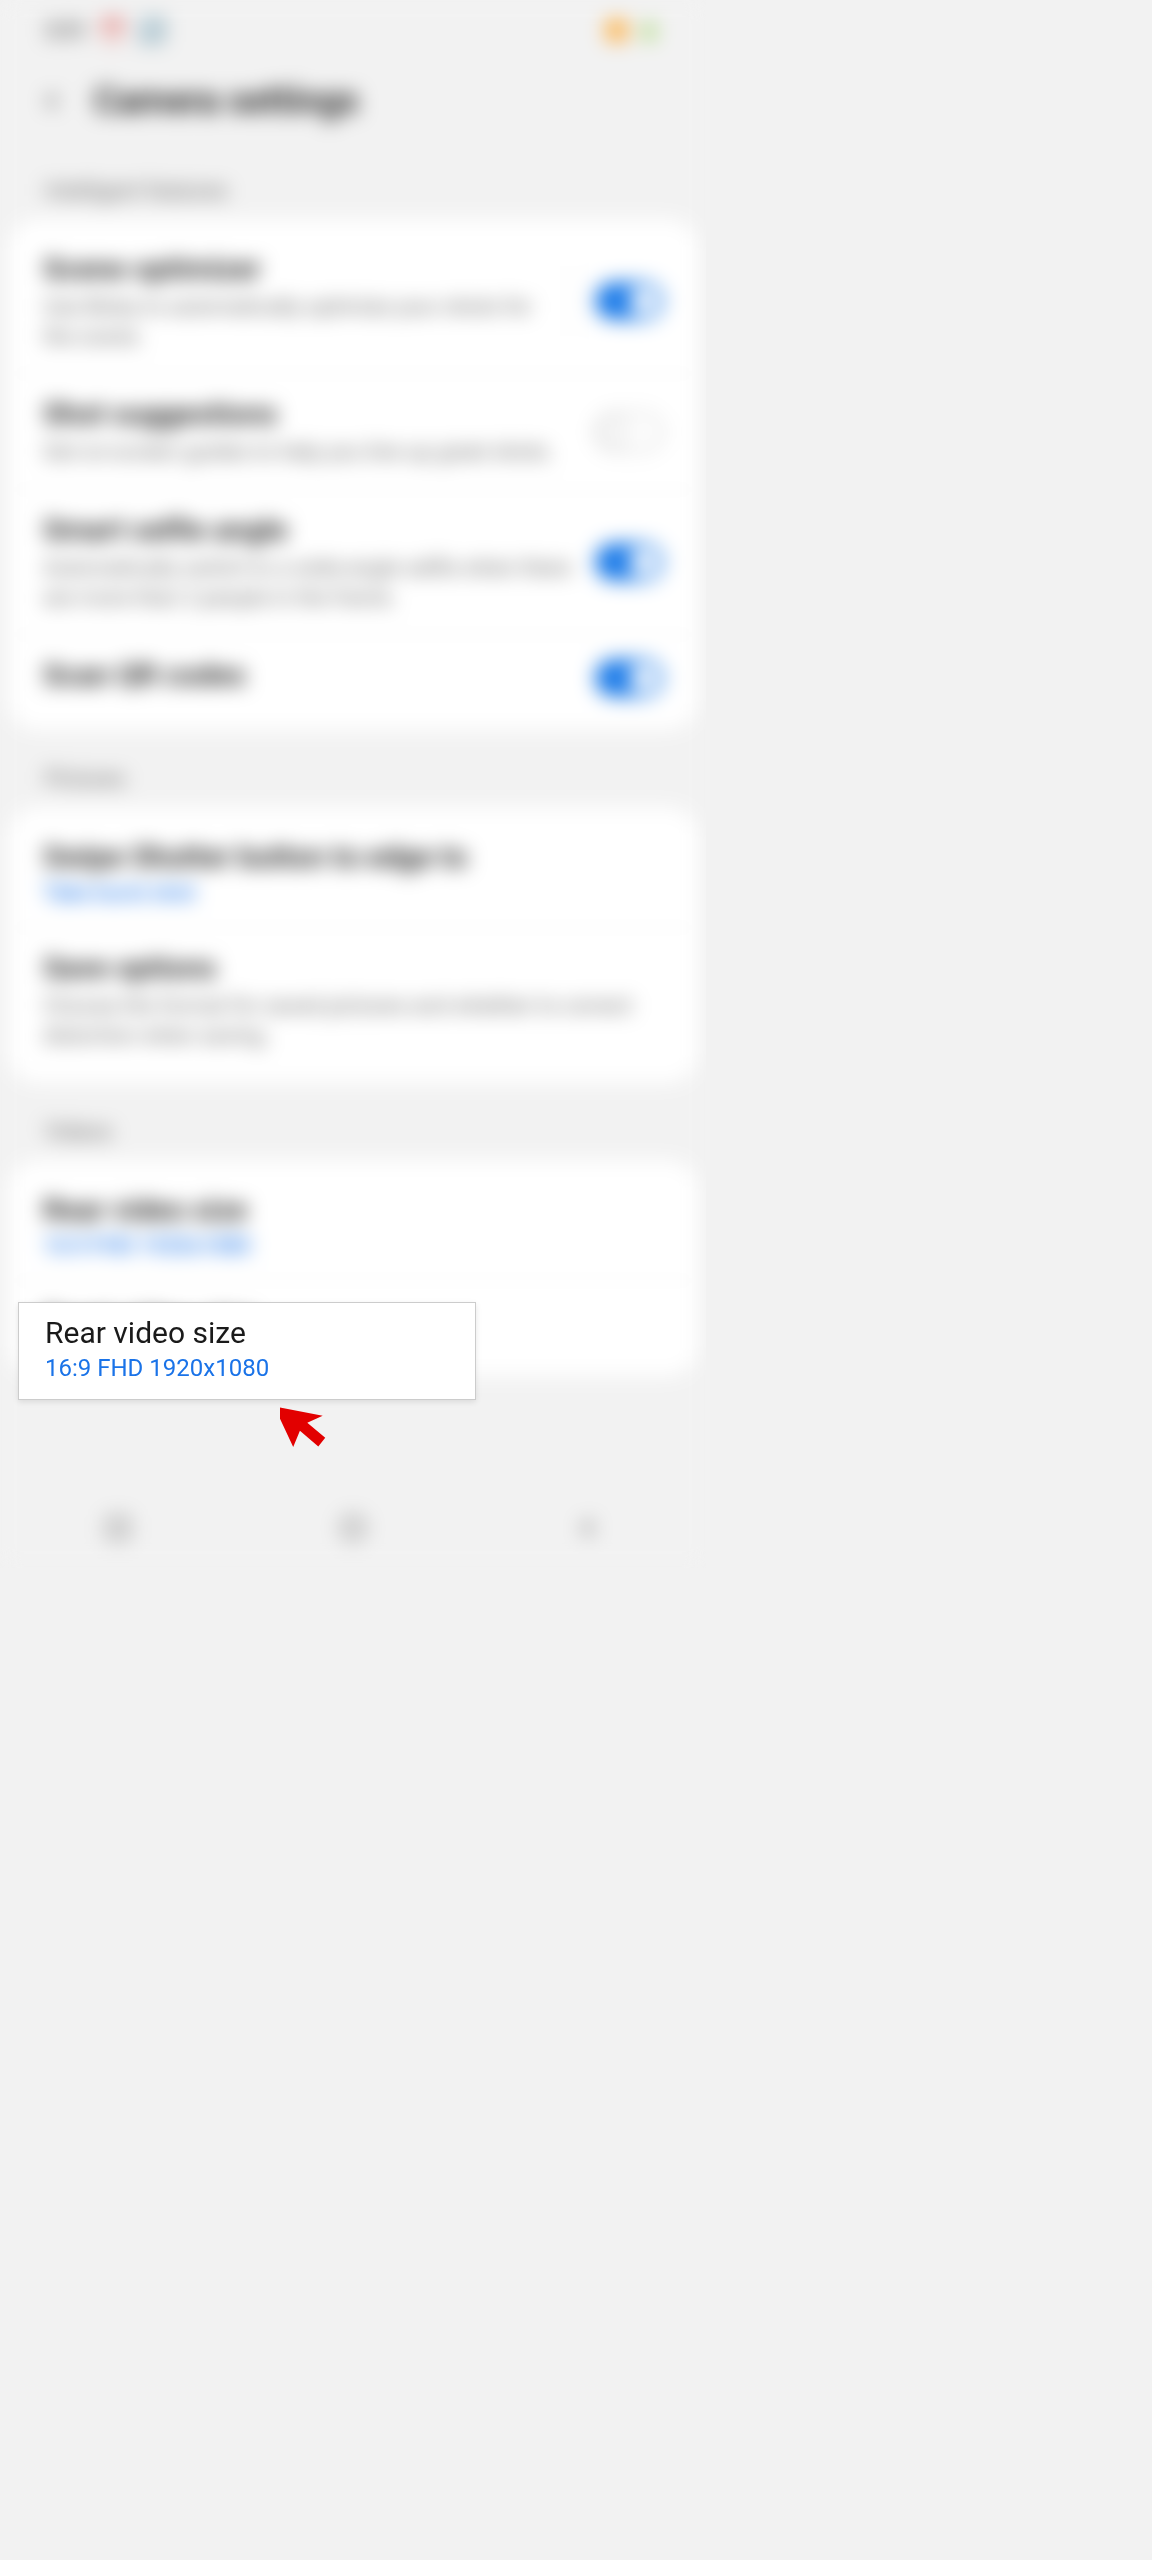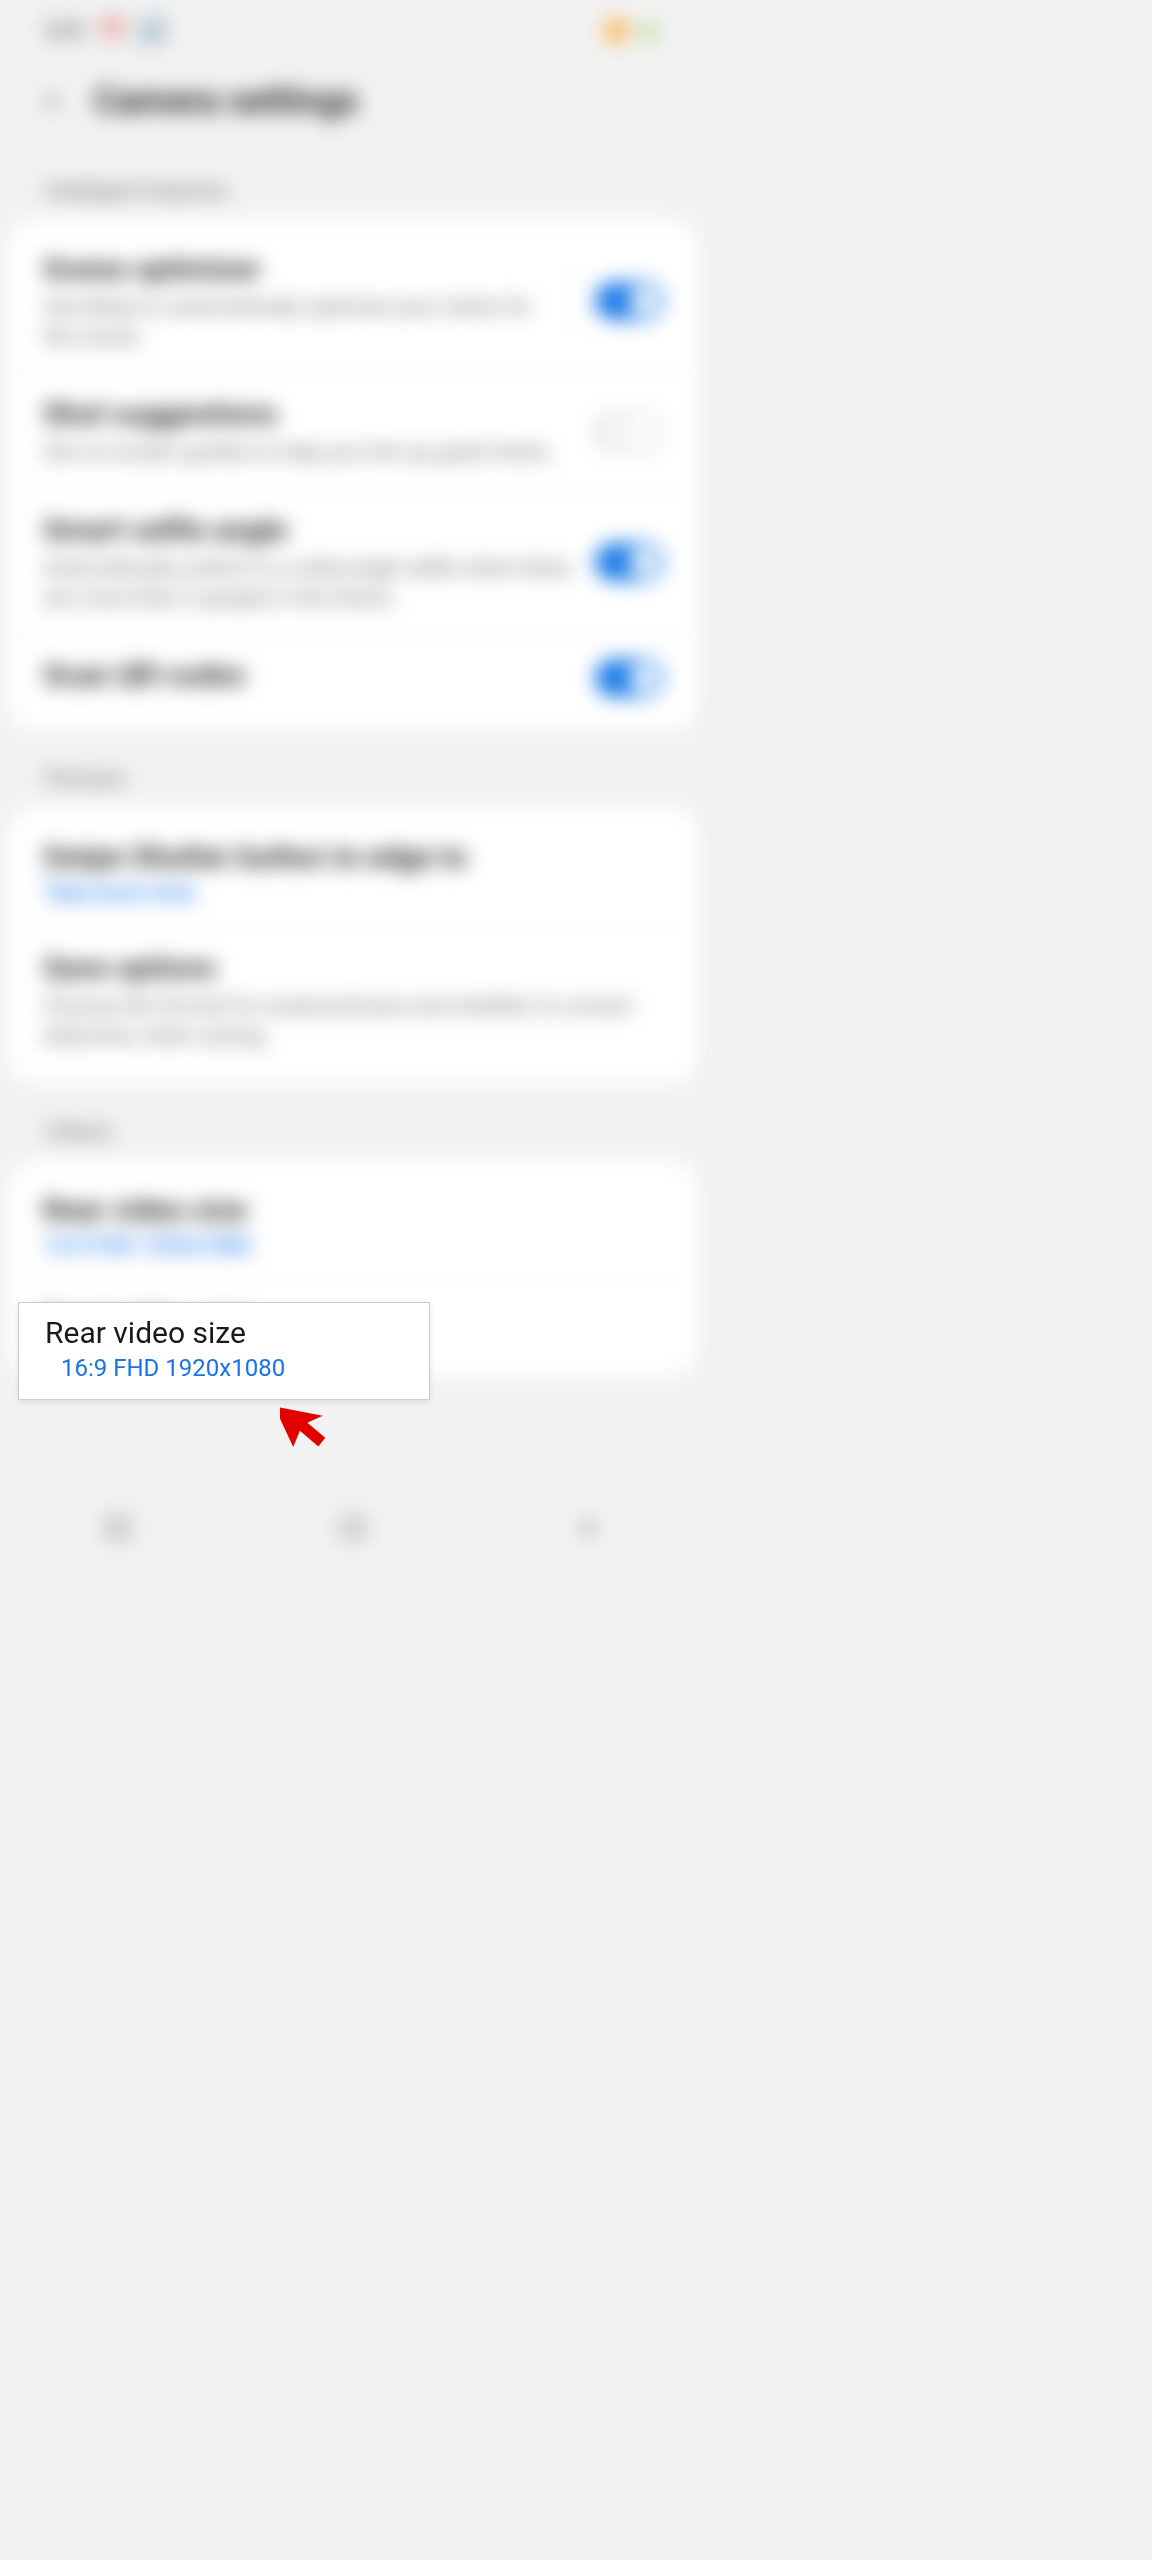--- a/index.html
+++ b/index.html
@@ -179,39 +179,38 @@
   width: 28px;
   height: 28px;
   color: #555;
 }
 
 
 .highlight-box {
   position: absolute;
   top: 1302px;
   left: 18px;
-  width: 412px;
+  width: 458px;
   height: 98px;
   background: #fff;
   border: 1px solid #ccc;
   box-shadow: 0 2px 6px rgba(0,0,0,0.1);
   padding: 12px 26px;
   z-index: 10;
 }
 
 .highlight-title {
   font-size: 30px;
   color: #1a1a1a;
   margin-bottom: 4px;
 }
 
 .highlight-value {
   font-size: 24px;
   color: #1a73e8;
-  margin-left: 16px;
 }
 
 
 .red-arrow {
   position: absolute;
   top: 1390px;
   left: 280px;
   z-index: 20;
 }
 

